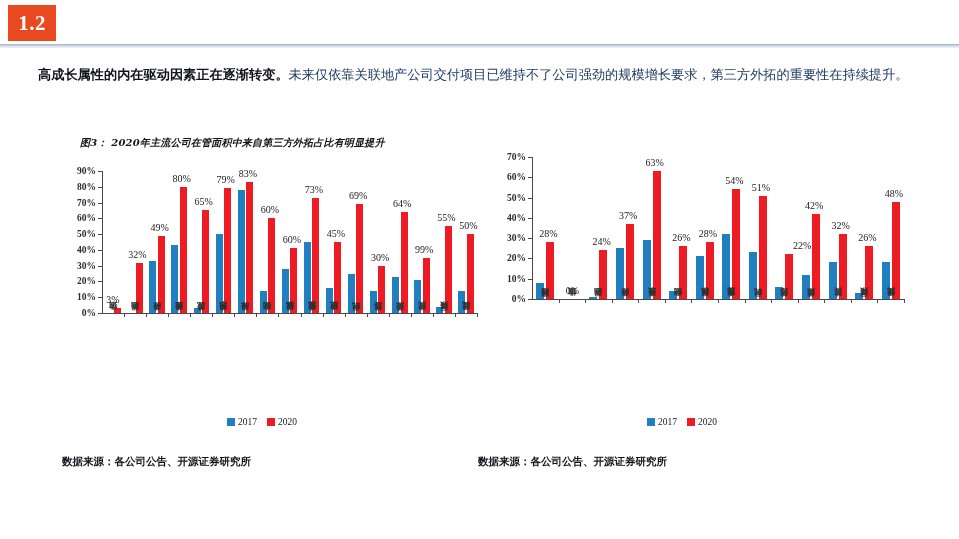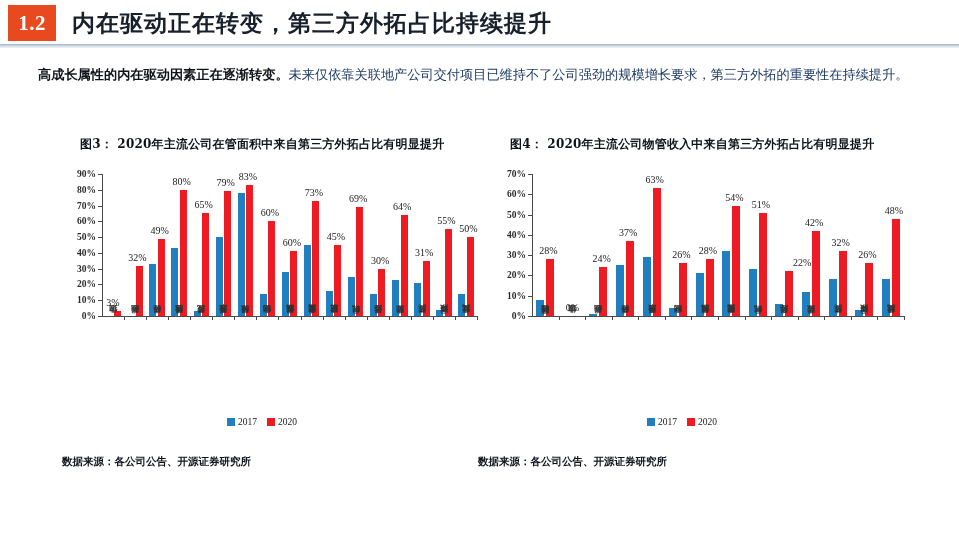--- a/index.html
+++ b/index.html
@@ -30,23 +30,24 @@
     font-size:13.2px;line-height:21px;color:#1f3a63;
     font-family:"DejaVu Serif","Liberation Serif",serif;text-align:justify;
   }
   .para b{color:#10141a;font-weight:bold;}
 
   
   .panel{position:absolute;top:136px;width:420px;height:345px;}
   .panel.left{left:62px;}
   .panel.right{left:492px;}
   .fig-title{
-    font-size:12px;font-weight:bold;color:#10141a;white-space:nowrap;
+    font-size:10px;font-weight:bold;color:#10141a;white-space:nowrap;
     font-family:"DejaVu Serif","Liberation Serif",serif;letter-spacing:0.2px;
     margin-left:18px;
+    font-style:italic;
   }
   .plotwrap{position:relative;width:420px;height:255px;margin-top:9px;}
   .ylab{
     position:absolute;right:0;font-size:9.5px;color:#2b2b2b;
     font-family:"Liberation Serif",serif;transform:translateY(-50%);white-space:nowrap;font-weight:bold;
   }
   .axisline{position:absolute;background:#4a4a4a;}
   .tick{position:absolute;background:#4a4a4a;height:1px;width:4px;}
   .xtick{position:absolute;background:#4a4a4a;width:1px;height:4px;}
   .bar{position:absolute;bottom:0;}
@@ -71,21 +72,20 @@
     position:absolute;top:455px;font-size:10.5px;font-weight:bold;color:#10141a;
     font-family:"DejaVu Serif","Liberation Serif",serif;white-space:nowrap;
   }
   .source.left{left:62px;} .source.right{left:478px;}
 </style>
 </head>
 <body>
 
 <div class="header">
   <div class="hdr-num">1.2</div>
-  <div class="hdr-title">内在驱动正在转变，第三方外拓占比持续提升</div>
   <div class="hdr-rule"></div>
   <div class="hdr-rule2"></div>
 </div>
 
 <div class="para">
   <b>高成长属性的内在驱动因素正在逐渐转变。</b><span>未来仅依靠关联地产公司交付项目已维持不了公司强劲的规模增长要求，第三方外拓的重要性在持续提升。</span>
 </div>
 
 <div class="panel left">
   <div class="fig-title">图3： 2020年主流公司在管面积中来自第三方外拓占比有明显提升</div>
@@ -177,21 +177,21 @@
       <div class="dlabel" style="left: 308.985px; top: 92.6667px;">30%</div>
       <div class="xtick" style="left: 326.765px; top: 154px;"></div>
       <div class="xcat" style="left: 310.735px; top: 158px;">远洋服务</div>
       <div class="bar b2017" title="正荣服务 2017: 23%" style="left: 330.044px; top: 117.711px; width: 7px; height: 36.2889px; position: absolute;"></div>
       <div class="bar b2020" title="正荣服务 2020: 64%" style="left: 338.544px; top: 53.0222px; width: 7px; height: 100.978px; position: absolute;"></div>
       <div class="dlabel" style="left: 331.044px; top: 39.0222px;">64%</div>
       <div class="xtick" style="left: 348.824px; top: 154px;"></div>
       <div class="xcat" style="left: 332.794px; top: 158px;">正荣服务</div>
       <div class="bar b2017" title="滨江服务 2017: 21%" style="left: 352.103px; top: 120.867px; width: 7px; height: 33.1333px; position: absolute;"></div>
       <div class="bar b2020" title="滨江服务 2020: 35%" style="left: 360.603px; top: 98.7778px; width: 7px; height: 55.2222px; position: absolute;"></div>
-      <div class="dlabel" style="left: 353.103px; top: 84.7778px;">31%</div>
+      <div class="dlabel" style="left: 353.103px; top: 84.7778px;">99%</div>
       <div class="xtick" style="left: 370.882px; top: 154px;"></div>
       <div class="xcat" style="left: 354.853px; top: 158px;">滨江服务</div>
       <div class="bar b2017" title="奥园健康 2017: 4%" style="left: 374.162px; top: 147.689px; width: 7px; height: 6.31111px; position: absolute;"></div>
       <div class="bar b2020" title="奥园健康 2020: 55%" style="left: 382.662px; top: 67.2222px; width: 7px; height: 86.7778px; position: absolute;"></div>
       <div class="dlabel" style="left: 375.162px; top: 53.2222px;">55%</div>
       <div class="xtick" style="left: 392.941px; top: 154px;"></div>
       <div class="xcat" style="left: 376.912px; top: 158px;">奥园健康</div>
       <div class="bar b2017" title="佳兆业美好 2017: 14%" style="left: 396.221px; top: 131.911px; width: 7px; height: 22.0889px; position: absolute;"></div>
       <div class="bar b2020" title="佳兆业美好 2020: 50%" style="left: 404.721px; top: 75.1111px; width: 7px; height: 78.8889px; position: absolute;"></div>
       <div class="dlabel" style="left: 397.221px; top: 61.1111px;">50%</div>
@@ -205,21 +205,20 @@
     </span>
     <span class="lg">
       <i class="sw red"></i>
       <span>2020</span>
     </span>
   </div>
 </div>
 <div class="source left">数据来源：各公司公告、开源证券研究所</div>
 
 <div class="panel right">
-  <div class="fig-title">图4： 2020年主流公司物管收入中来自第三方外拓占比有明显提升</div>
   <div class="plotwrap" id="plot-fig4">
       <div class="ylab" style="top: 154px; right: 386px;">0%</div>
       <div class="axisline tick" style="left: 36px; top: 154px;"></div>
       <div class="ylab" style="top: 133.714px; right: 386px;">10%</div>
       <div class="axisline tick" style="left: 36px; top: 133.714px;"></div>
       <div class="ylab" style="top: 113.429px; right: 386px;">20%</div>
       <div class="axisline tick" style="left: 36px; top: 113.429px;"></div>
       <div class="ylab" style="top: 93.1429px; right: 386px;">30%</div>
       <div class="axisline tick" style="left: 36px; top: 93.1429px;"></div>
       <div class="ylab" style="top: 72.8571px; right: 386px;">40%</div>

